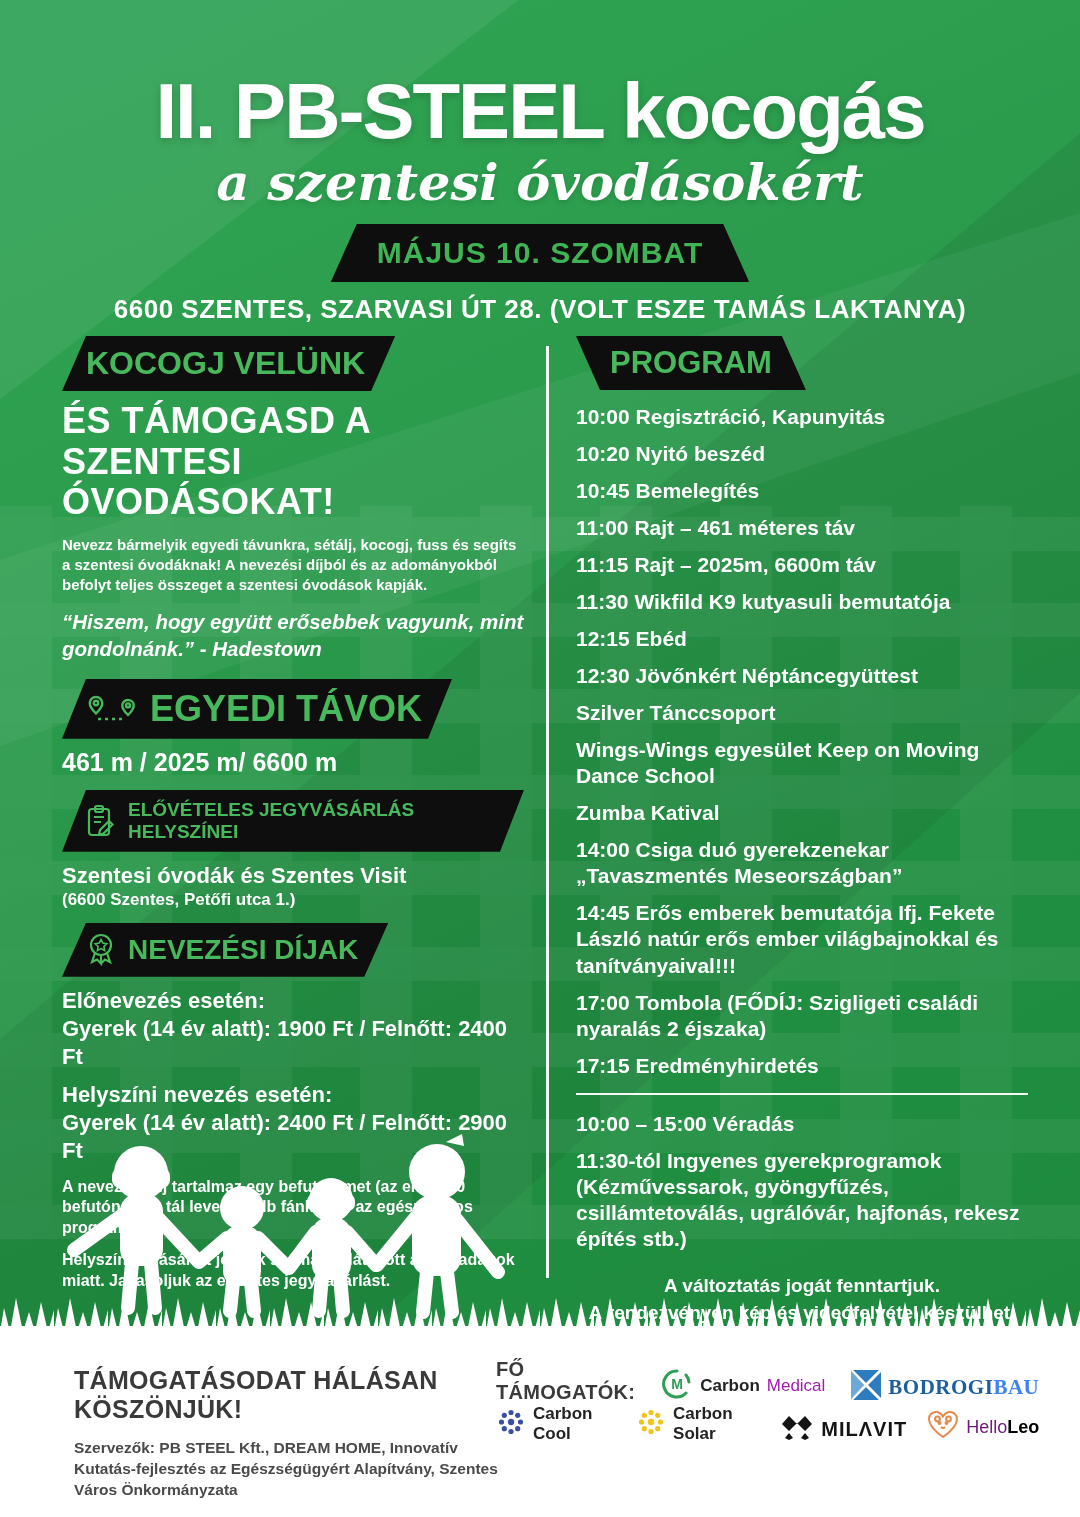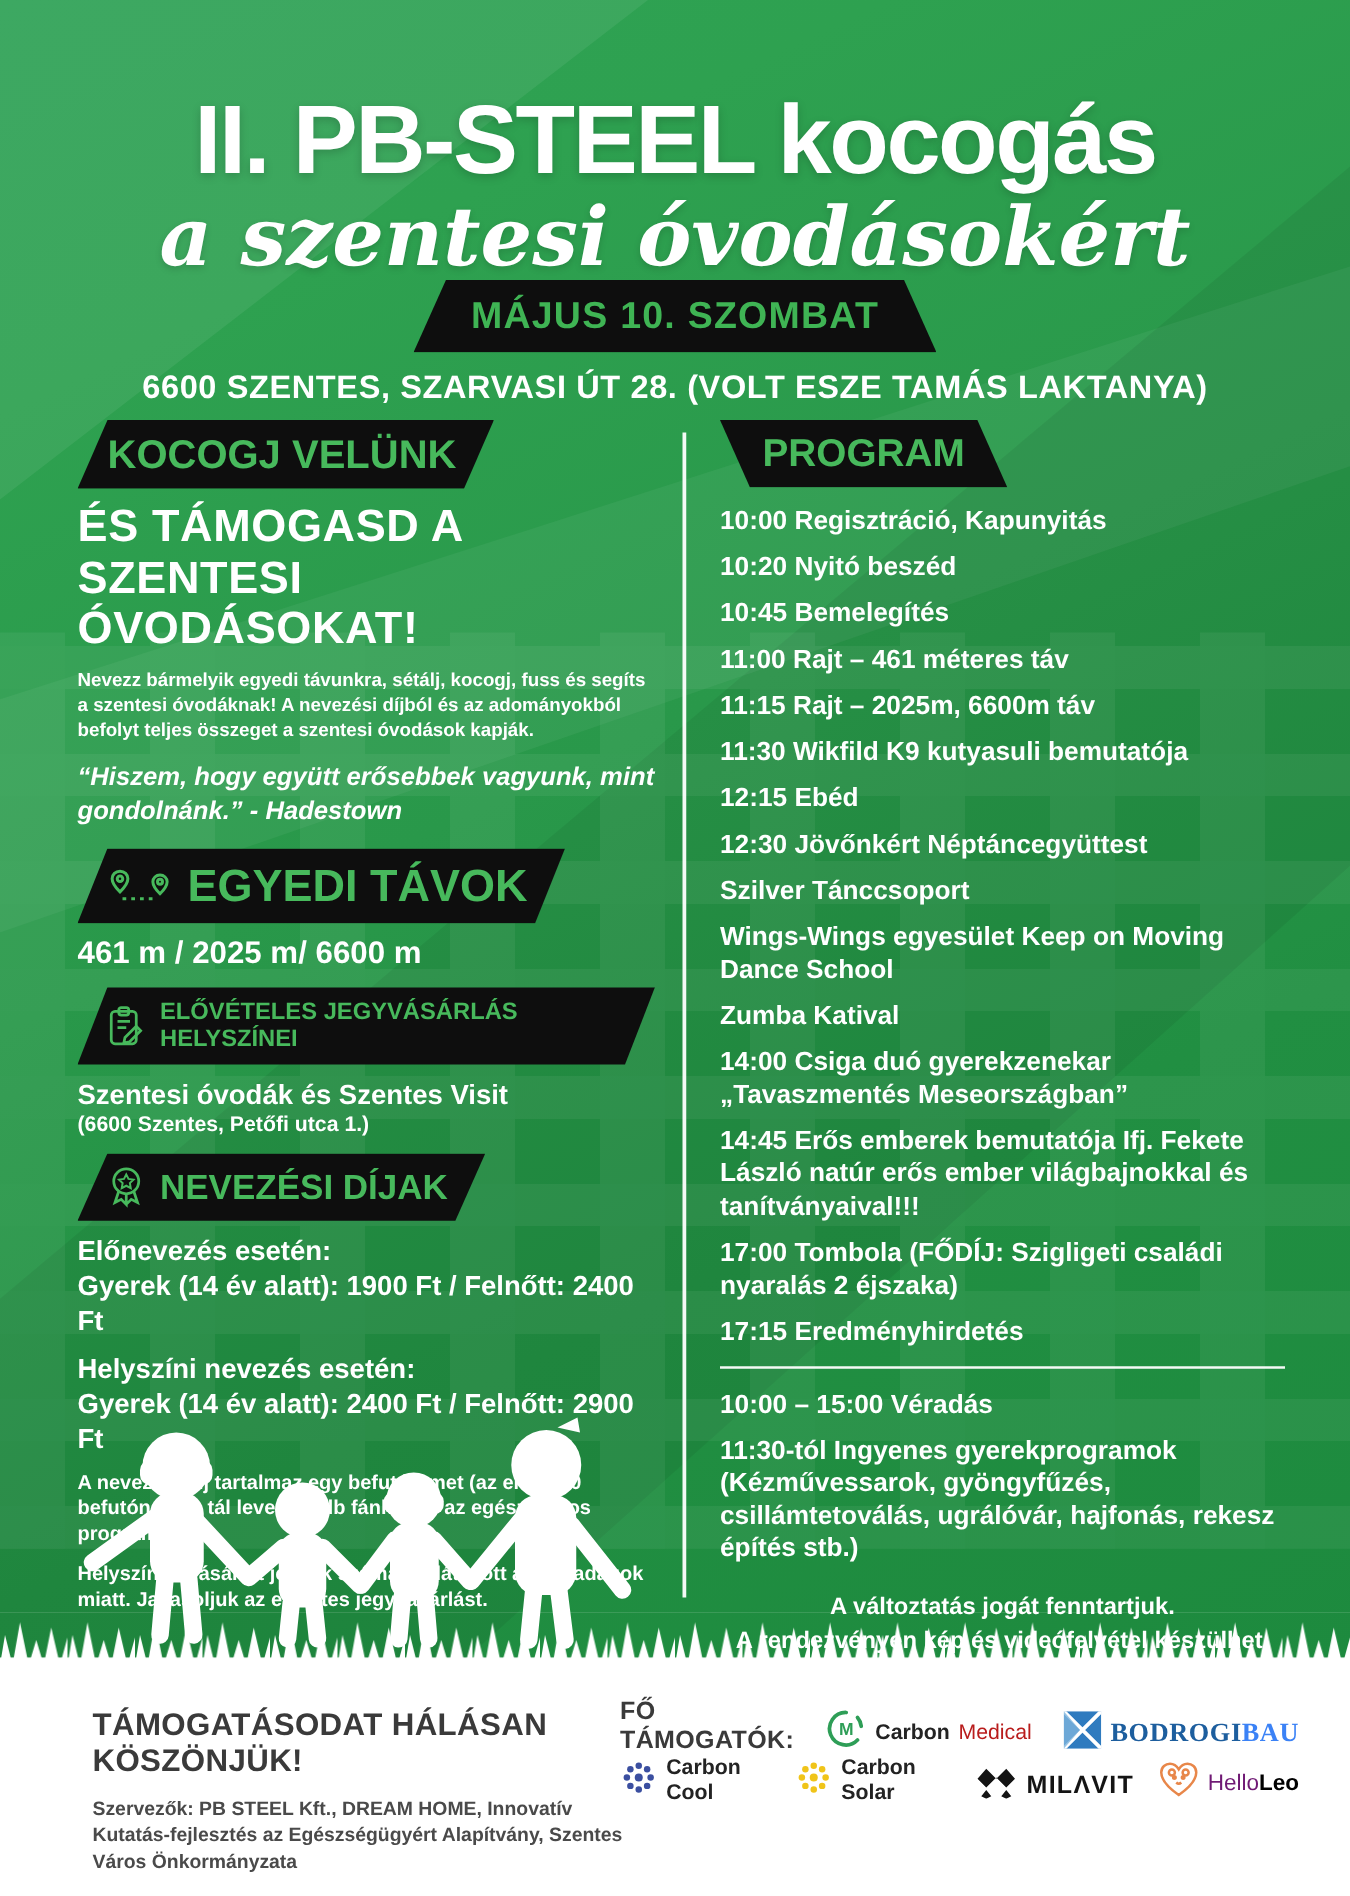--- a/index.html
+++ b/index.html
@@ -13,21 +13,21 @@
   .bg-tri2{clip-path:polygon(100% 10%,100% 52%,34% 100%,0 100%,0 78%);background:rgba(0,0,0,.06);}
   .bg-tri3{clip-path:polygon(0 42%,100% 16%,100% 28%,0 56%);background:rgba(255,255,255,.05);}
   .bg-windows{top:38%;height:55%;opacity:.06;
     background-image:repeating-linear-gradient(0deg,rgba(255,255,255,.9) 0 34px,transparent 34px 86px),
                      repeating-linear-gradient(90deg,rgba(255,255,255,.9) 0 52px,transparent 52px 120px);}
   
   .title{position:absolute;top:72px;left:0;width:100%;text-align:center;color:#fff;
          font-size:78px;font-weight:bold;letter-spacing:-2px;line-height:1;
          text-shadow:0 3px 8px rgba(0,0,0,.18);}
   .subtitle{position:absolute;top:152px;left:0;width:100%;text-align:center;color:#fff;
-            font-family:"DejaVu Serif",serif;font-style:italic;font-weight:bold;font-size:65px;
+            font-family:"DejaVu Serif",serif;font-style:italic;font-weight:bold;font-size:51px;
             text-shadow:0 2px 6px rgba(0,0,0,.15);}
   .date-banner{position:absolute;top:224px;left:50%;transform:translateX(-50%);
                background:#0e0e0e;color:#3fb454;font-size:30px;font-weight:bold;letter-spacing:1px;
                padding:12px 46px;clip-path:polygon(26px 0,calc(100% - 26px) 0,100% 100%,0 100%);}
   .address{position:absolute;top:294px;left:0;width:100%;text-align:center;color:#fff;
            font-size:26px;font-weight:bold;letter-spacing:.5px;}
   
   .banner{display:inline-flex;align-items:center;gap:12px;background:#0e0e0e;color:#47b95c;
           font-weight:bold;padding:9px 30px 9px 24px;
           clip-path:polygon(24px 0,100% 0,calc(100% - 24px) 100%,0 100%);}
@@ -62,21 +62,21 @@
   .f-left{width:478px;padding:34px 0 0 74px;box-sizing:border-box;}
   .f-thanks{font-size:25px;font-weight:bold;color:#3a3a3a;letter-spacing:.3px;}
   .f-org{margin-top:14px;font-size:15.5px;font-weight:bold;color:#4a4a4a;line-height:1.35;width:440px;}
   .f-divider{width:2px;height:112px;background:#c9c9c9;margin-top:22px;}
   .f-right{flex:1;padding:26px 0 0 18px;}
   .f-row{display:flex;align-items:flex-end;gap:26px;}
   .f-row2{gap:20px;}
   .f-label{font-size:20px;font-weight:bold;color:#3a3a3a;letter-spacing:.3px;}
   .logo{display:inline-flex;align-items:center;gap:7px;}
   .lg-t1{font-size:17px;font-weight:bold;color:#232323;}
-  .lg-t2{font-size:17px;color:#b91c1c;}
+  .lg-t2{font-size:17px;color:#a21caf;}
   .bodrogi{font-family:"Liberation Serif",serif;font-size:21px;font-weight:bold;letter-spacing:.5px;}
   .bodrogi .p1{color:#1d5e9e;} .bodrogi .p2{color:#3b82f6;}
   .milavit{font-size:20px;font-weight:bold;color:#141414;letter-spacing:1px;}
   .helloleo .p1{color:#701a75;font-size:18px;font-weight:normal;}
   .helloleo .p2{color:#000000;font-size:18px;font-weight:bold;}
 </style>
 </head>
 <body>
 
 <div class="poster">

